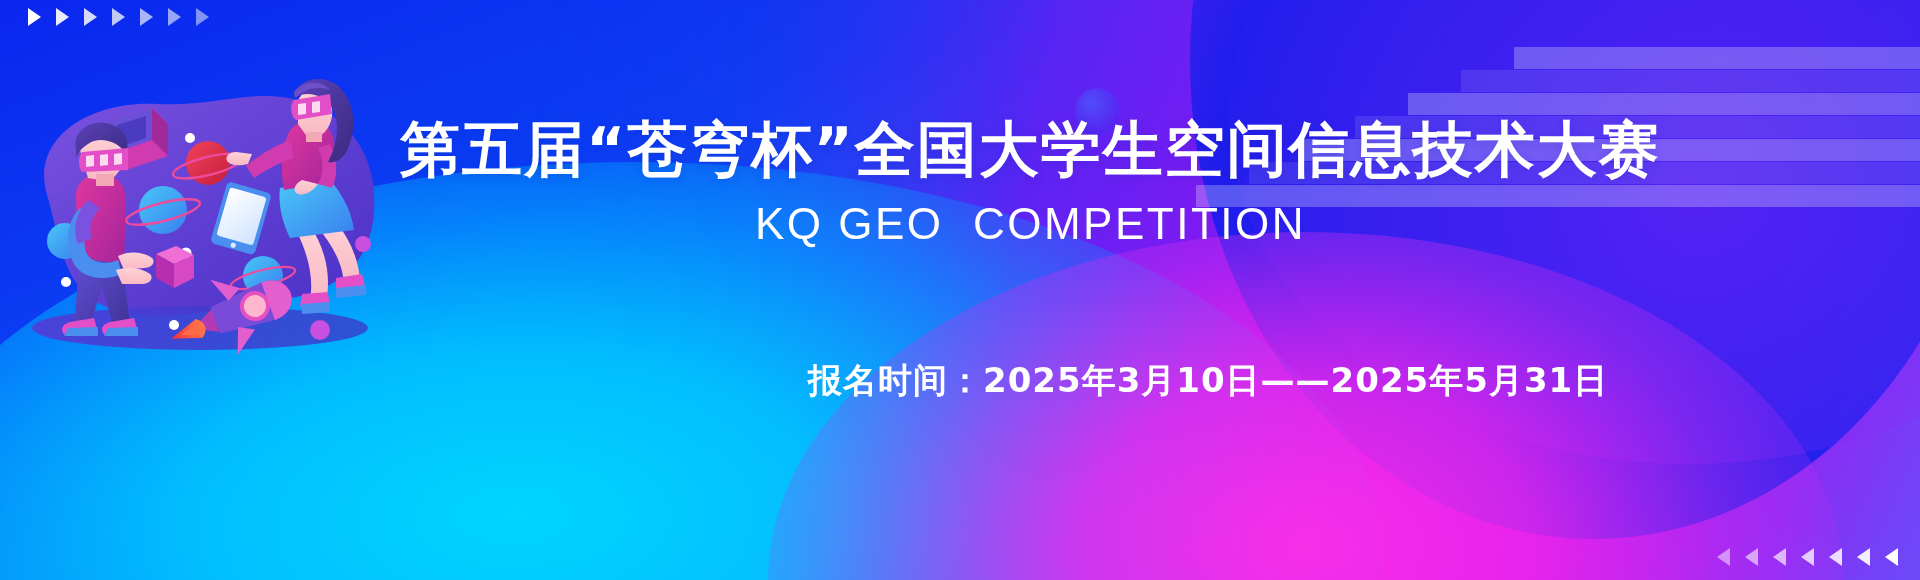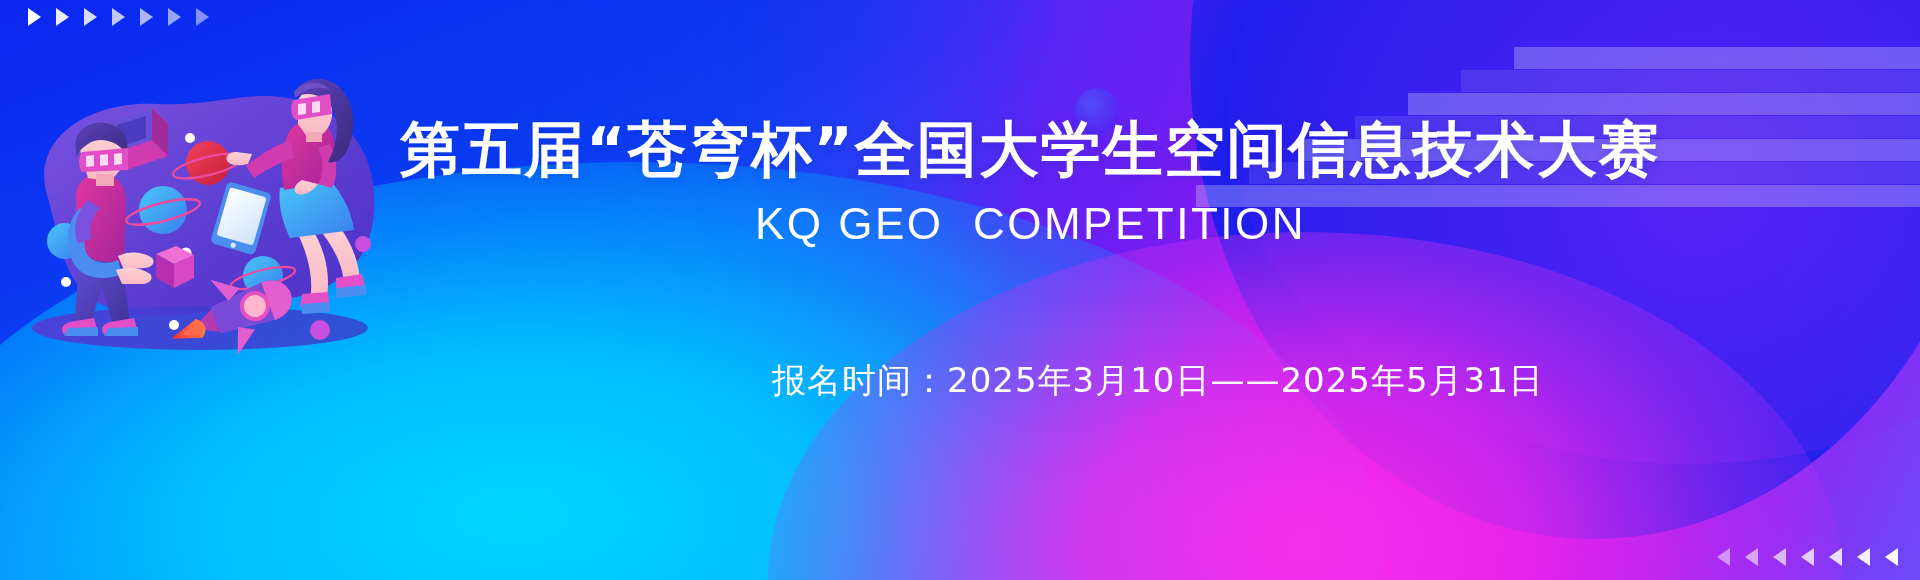--- a/index.html
+++ b/index.html
@@ -97,22 +97,22 @@
     font-family:"DejaVu Sans","Liberation Sans",sans-serif;
     text-shadow:0 2px 10px rgba(0,40,160,.18);
   }
   .title-en{
     color:#fff;font-size:44px;line-height:1.1;margin-top:18px;
     letter-spacing:2.5px;white-space:pre;font-weight:400;
     font-family:"Liberation Sans","DejaVu Sans",sans-serif;
     text-align:center;
   }
   .date-line{
-    position:absolute;left:772px;top:358px;
-    color:#fff;font-size:34px;font-weight:normal;letter-spacing:1px;
+    position:absolute;left:808px;top:358px;
+    color:#fff;font-size:34px;font-weight:bold;letter-spacing:1px;
     white-space:nowrap;
     font-family:"DejaVu Sans","Liberation Sans",sans-serif;
   }
 </style>
 </head>
 <body>
 
 <div id="banner">
 
   <div class="bg-base"></div>

